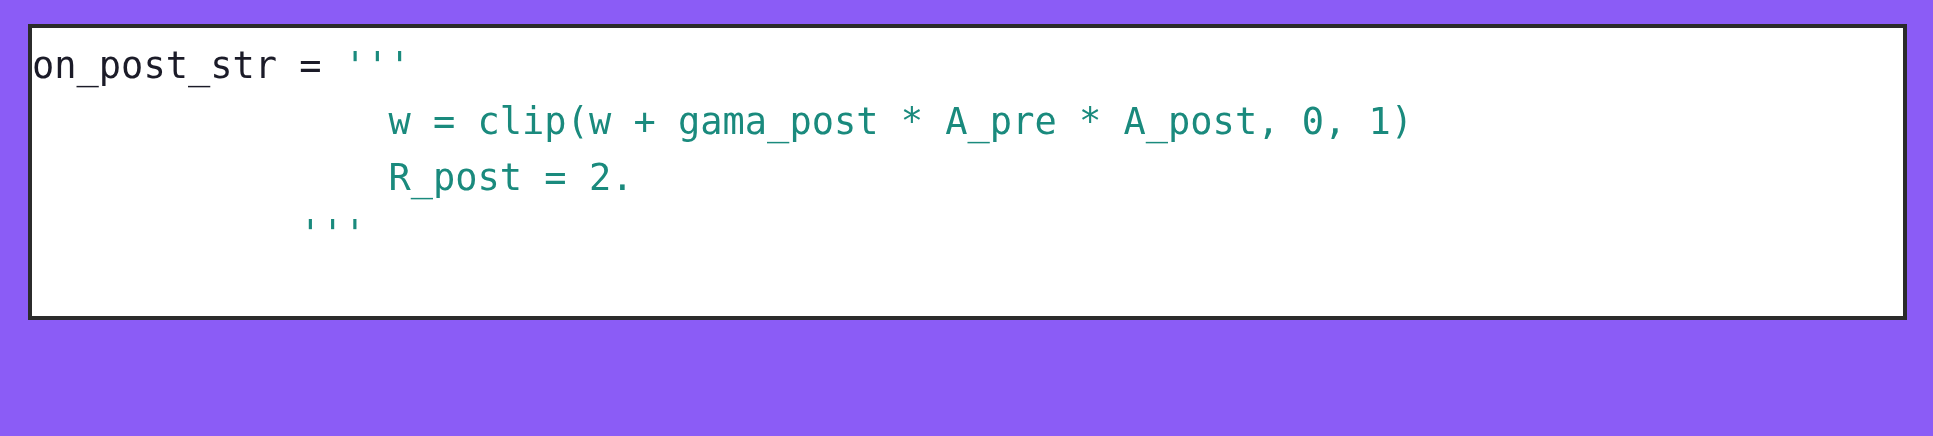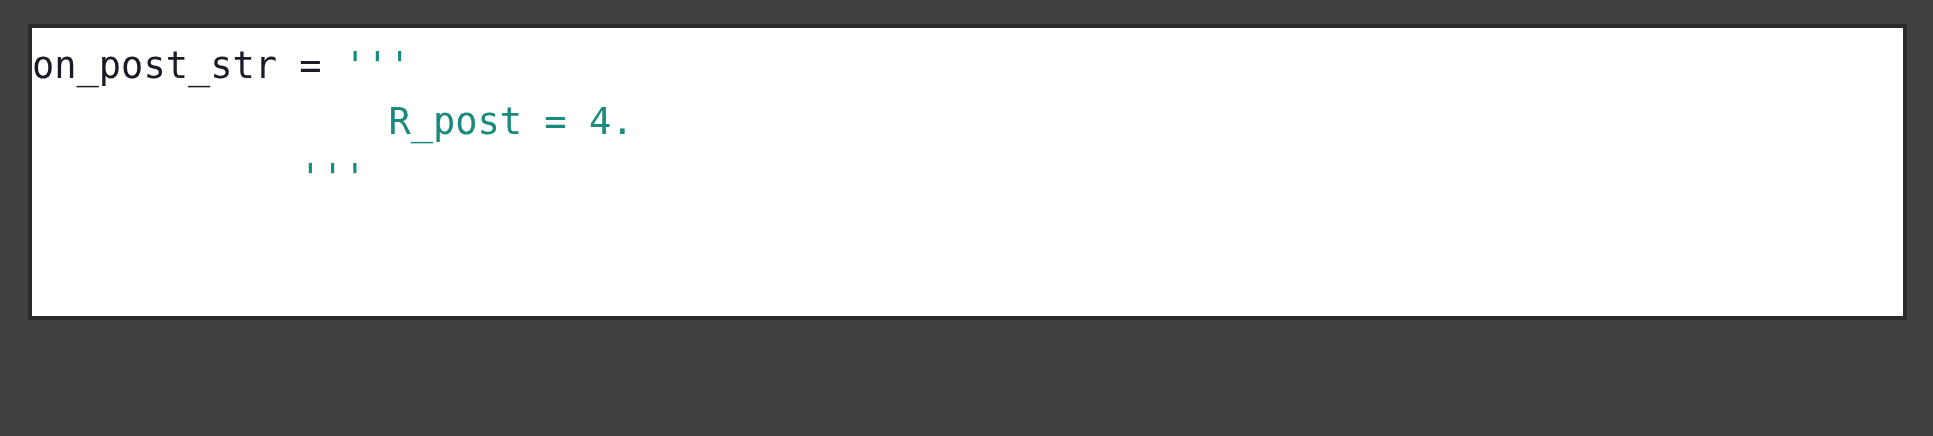--- a/index.html
+++ b/index.html
@@ -11,21 +11,21 @@
     width: 1933px;
     height: 436px;
     font-family: "DejaVu Sans Mono", monospace;
     overflow: hidden;
   }
 
   #screenshot {
     position: relative;
     width: 1933px;
     height: 436px;
-    background: #404040;
+    background: #8b5cf6;
     box-sizing: border-box;
   }
 
   
   .code-block {
     position: absolute;
     left: 28px;
     top: 24px;
     width: 1879px;
     height: 296px;
@@ -62,18 +62,19 @@
   }
 </style>
 </head>
 <body>
 
 <div id="screenshot">
 
   <div class="code-block" style="border-color: rgb(43, 43, 43); background: rgb(255, 255, 255);">
     <div class="code-lines" id="code-lines">
         <div class="code-line"><span class="tok-plain" style="color: rgb(27, 27, 40);">on_post_str = </span><span class="tok-string" style="color: rgb(26, 138, 125);">'''</span></div>
-        <div class="code-line"><span class="tok-string" style="color: rgb(26, 138, 125);">                R_post = 4.</span></div>
+        <div class="code-line"><span class="tok-string" style="color: rgb(26, 138, 125);">                w = clip(w + gama_post * A_pre * A_post, 0, 1)</span></div>
+        <div class="code-line"><span class="tok-string" style="color: rgb(26, 138, 125);">                R_post = 2.</span></div>
         <div class="code-line"><span class="tok-string" style="color: rgb(26, 138, 125);">            '''</span></div>
       </div>
   </div>
 
 </div>
 
 </body></html>

